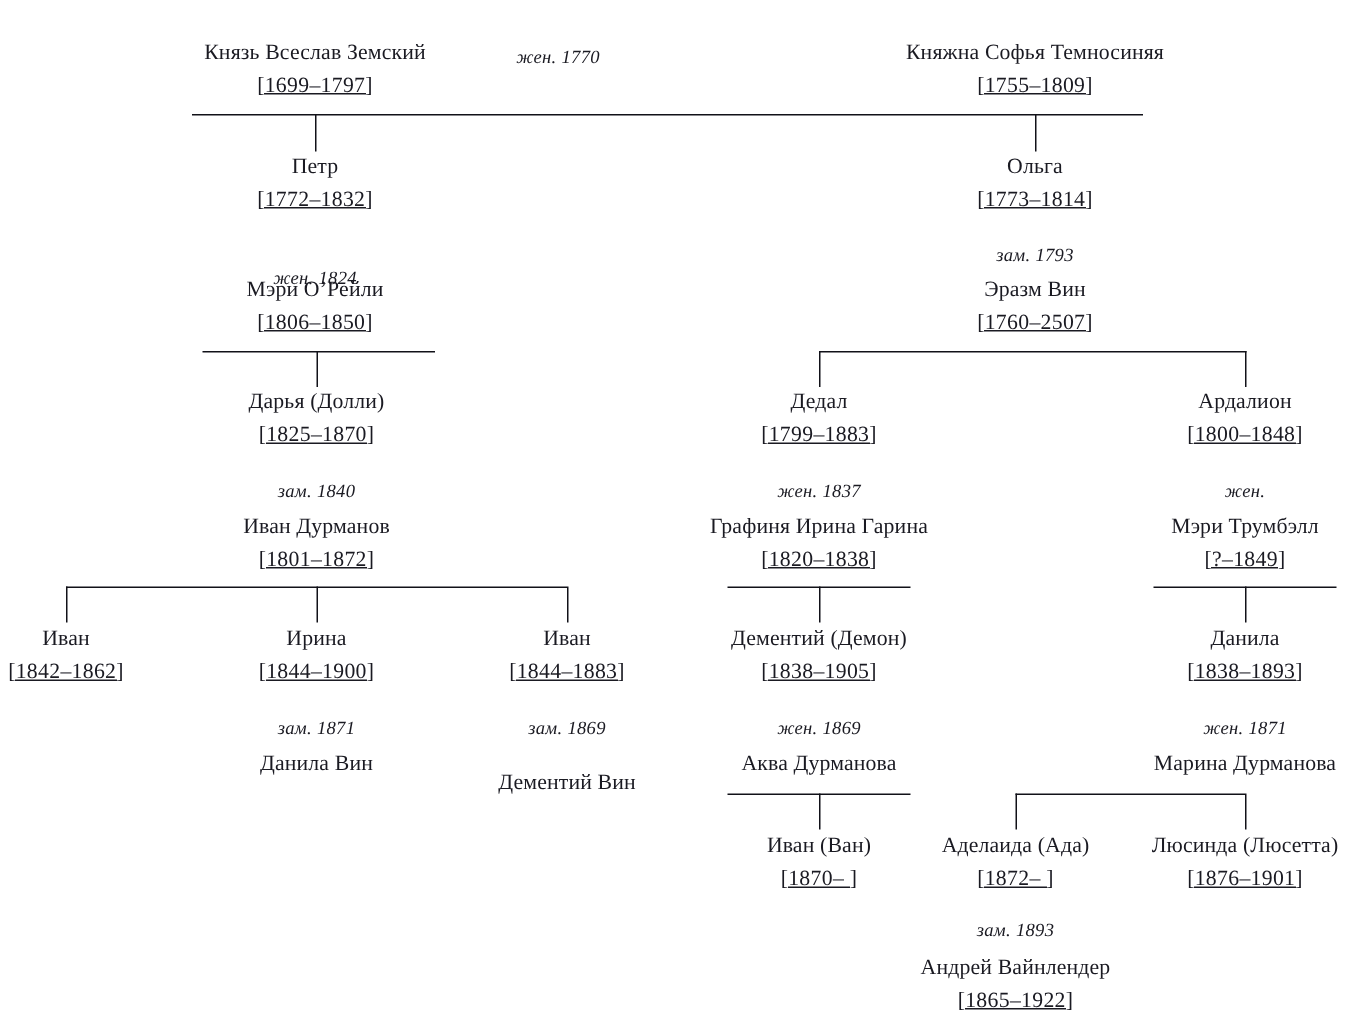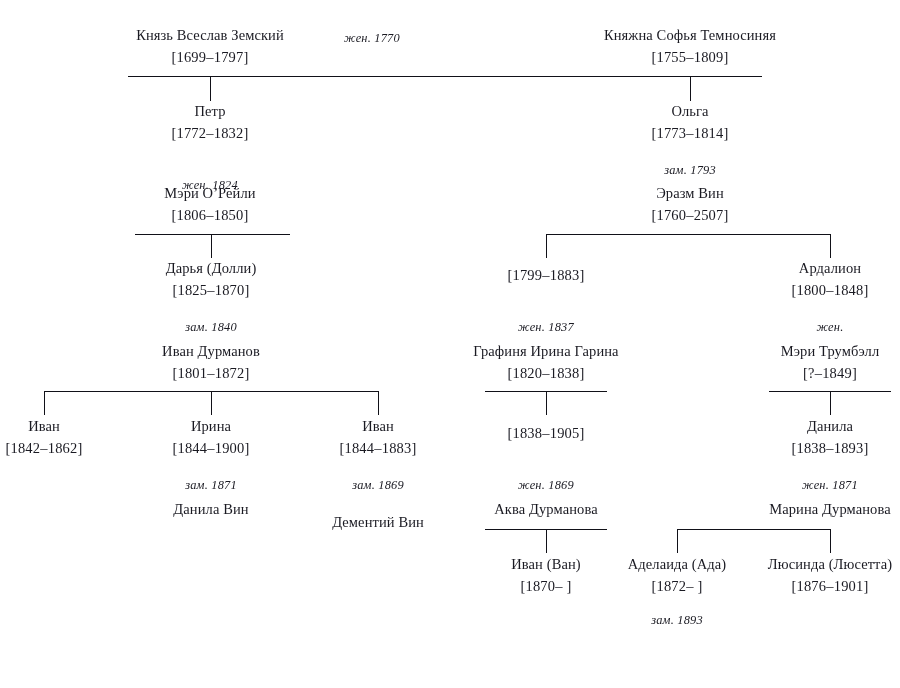--- a/index.html
+++ b/index.html
@@ -29,20 +29,21 @@
   .node .nm {
     font-size: 14.5px;
     letter-spacing: .1px;
     display: block;
   }
   .node .dt {
     font-size: 14.5px;
     display: block;
     margin-top: 7px;
     letter-spacing: .2px;
+    text-decoration: underline;
   }
   .marr {
     position: absolute;
     text-align: center;
     white-space: nowrap;
     font-style: italic;
     font-size: 12.4px;
     letter-spacing: .2px;
     color: #1a1a22;
   }
@@ -110,20 +111,21 @@
     <span class="nm">Дарья (Долли)</span>
     <span class="dt">[1825–1870]</span>
   </div>
   <div class="marr" style="left:131px; top:320px; width:160px;">зам. 1840</div>
   <div class="node" style="left:131px; top:344px; width:160px;">
     <span class="nm">Иван Дурманов</span>
     <span class="dt">[1801–1872]</span>
   </div>
 
   <div class="node" style="left:446px; top:261px; width:200px;">
+    <span class="nm">Дедал</span>
     <span class="dt">[1799–1883]</span>
   </div>
   <div class="marr" style="left:446px; top:320px; width:200px;">жен. 1837</div>
   <div class="node" style="left:446px; top:344px; width:200px;">
     <span class="nm">Графиня Ирина Гарина</span>
     <span class="dt">[1820–1838]</span>
   </div>
 
   <div class="node" style="left:750px; top:261px; width:160px;">
     <span class="nm">Ардалион</span>
@@ -163,20 +165,21 @@
   <div class="node" style="left:298px; top:419px; width:160px;">
     <span class="nm">Иван</span>
     <span class="dt">[1844–1883]</span>
   </div>
   <div class="marr" style="left:298px; top:478px; width:160px;">зам. 1869</div>
   <div class="node" style="left:298px; top:515px; width:160px;">
     <span class="nm">Дементий Вин</span>
   </div>
 
   <div class="node" style="left:456px; top:419px; width:180px;">
+    <span class="nm">Дементий (Демон)</span>
     <span class="dt">[1838–1905]</span>
   </div>
   <div class="marr" style="left:456px; top:478px; width:180px;">жен. 1869</div>
   <div class="node" style="left:456px; top:502px; width:180px;">
     <span class="nm">Аква Дурманова</span>
   </div>
 
   <div class="node" style="left:740px; top:419px; width:180px;">
     <span class="nm">Данила</span>
     <span class="dt">[1838–1893]</span>
@@ -196,19 +199,23 @@
   <div class="node" style="left:466px; top:557px; width:160px;">
     <span class="nm">Иван (Ван)</span>
     <span class="dt">[1870– ]</span>
   </div>
 
   <div class="node" style="left:592px; top:557px; width:170px;">
     <span class="nm">Аделаида (Ада)</span>
     <span class="dt">[1872– ]</span>
   </div>
   <div class="marr" style="left:592px; top:613px; width:170px;">зам. 1893</div>
+  <div class="node" style="left:592px; top:638px; width:170px;">
+    <span class="nm">Андрей Вайнлендер</span>
+    <span class="dt">[1865–1922]</span>
+  </div>
 
   <div class="node" style="left:745px; top:557px; width:170px;">
     <span class="nm">Люсинда (Люсетта)</span>
     <span class="dt">[1876–1901]</span>
   </div>
 
 </div>
 
 </body></html>

